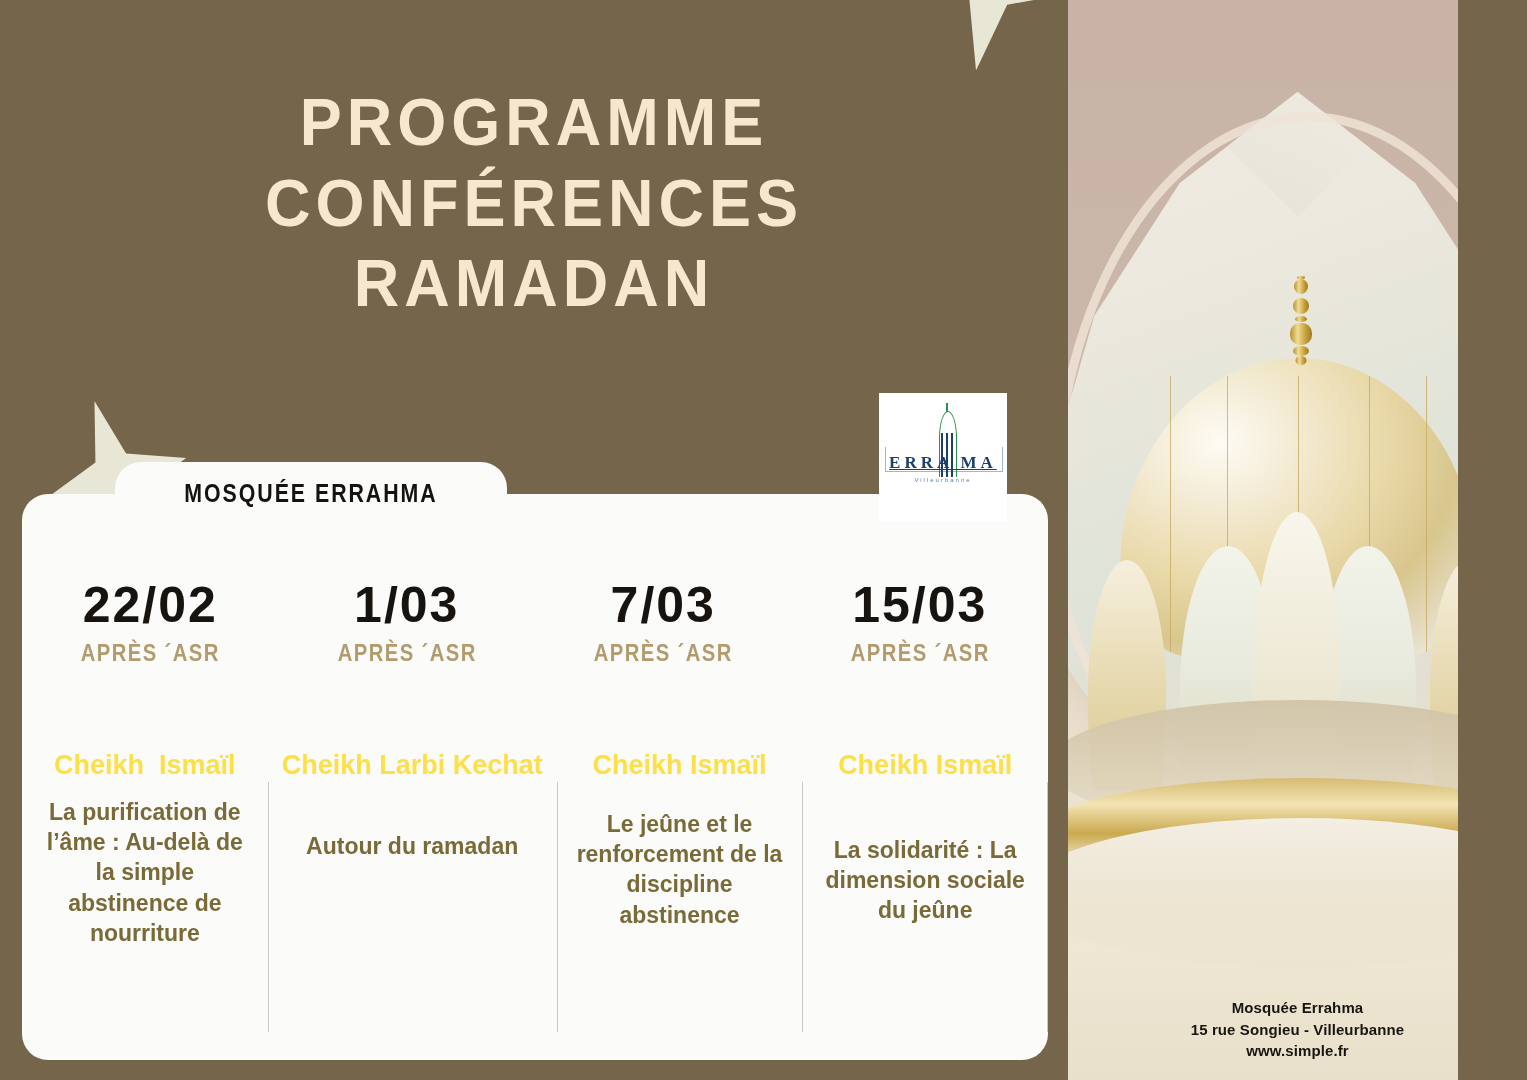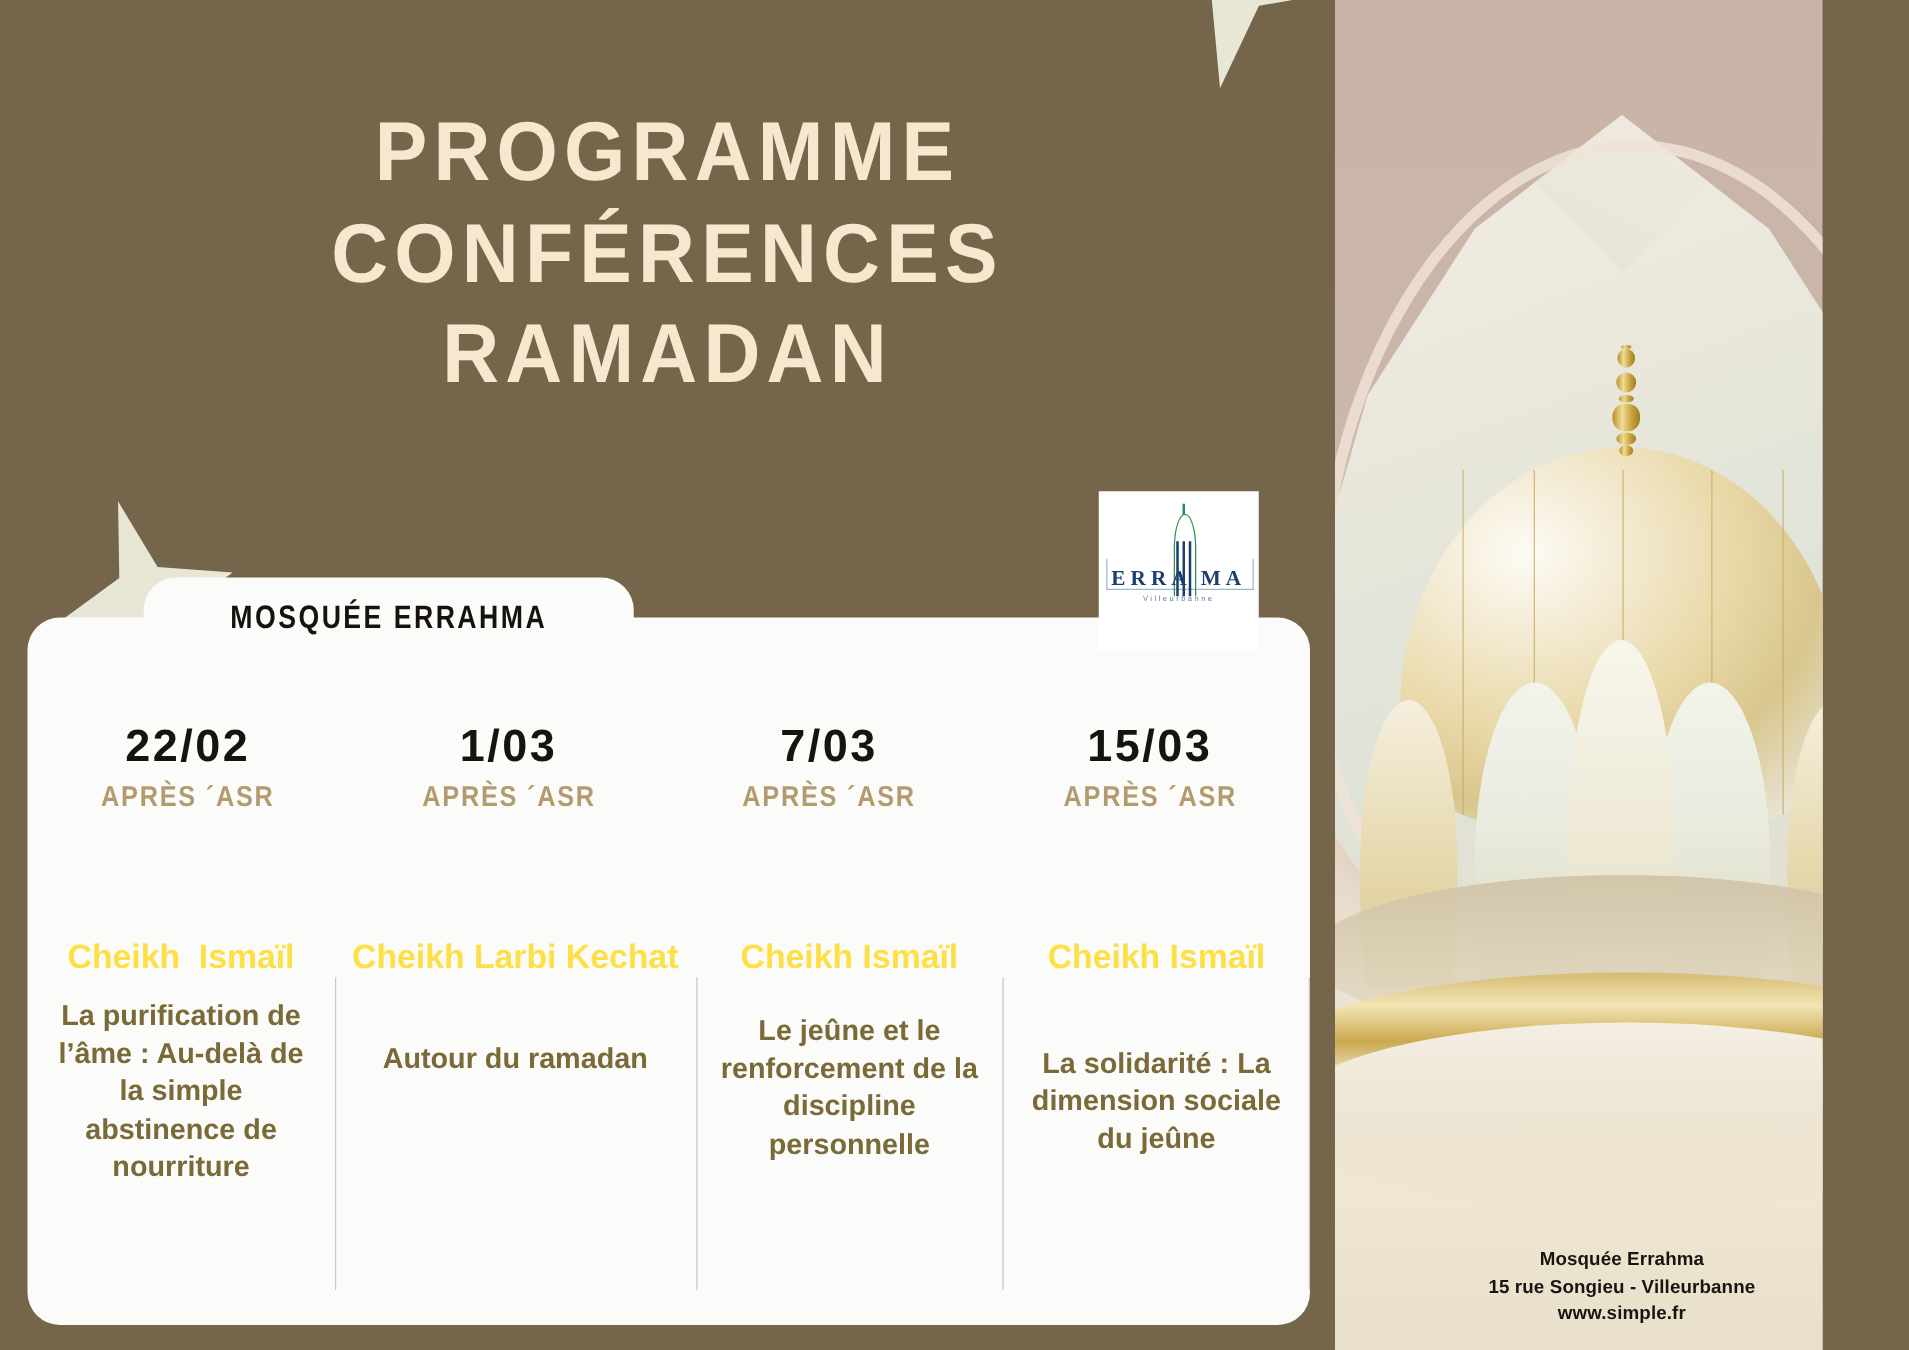--- a/index.html
+++ b/index.html
@@ -72,38 +72,38 @@
      font-size:26px;font-weight:bold;letter-spacing:2.4px;color:#16130f;
      font-family:"Liberation Sans",sans-serif;
      transform:scaleX(.82);transform-origin:center;}
 
   
   .logo-box{position:absolute;left:879px;top:393px;width:128px;height:128px;background:#ffffff;
      display:flex;align-items:center;justify-content:center;}
   .logo-inner{position:relative;width:120px;height:100px;}
   .logo-text{position:absolute;left:0;top:46px;width:120px;text-align:center;
      font-size:17px;font-weight:bold;letter-spacing:4px;color:#1d3f6e;
-     font-family:"Liberation Serif",serif;}
+     font-family:"Liberation Serif",serif;text-decoration:underline;}
   .logo-sub{position:absolute;left:0;top:70px;width:120px;text-align:center;
      font-size:6px;letter-spacing:2px;color:#5a7ea8;}
   .logo-minaret{position:absolute;left:56px;top:4px;width:16px;height:66px;}
   .logo-minaret .dome{position:absolute;left:0;top:0;width:16px;height:26px;
      border:1.6px solid #2f8f4e;border-bottom:none;border-radius:50% 50% 0 0 /100% 100% 0 0;}
   .logo-minaret .shaft{position:absolute;left:0;top:24px;width:16px;height:42px;
      border-left:1.6px solid #2f8f4e;border-right:1.6px solid #2f8f4e;}
   .logo-minaret .tip{position:absolute;left:7px;top:-8px;width:1.6px;height:9px;background:#2f8f4e;}
   .logo-bars{position:absolute;left:58px;top:26px;width:12px;height:44px;}
   .logo-bars b{position:absolute;top:0;width:1.8px;height:44px;background:#1d3f6e;display:block;}
   .logo-wall{position:absolute;left:2px;top:40px;width:116px;height:24px;
      border:1px solid #9fb6cd;border-top:none;}
 
   
   .dates{position:absolute;left:22px;top:576px;width:1026px;display:flex;}
   .datecell{flex:1;text-align:center;}
-  .date-num{font-size:36px;font-weight:bold;color:#17140f;letter-spacing:2px;
+  .date-num{font-size:50px;font-weight:bold;color:#17140f;letter-spacing:2px;
      font-family:"Liberation Sans",sans-serif;}
   .date-sub{margin-top:6px;font-size:23px;font-weight:bold;color:#b39b6e;letter-spacing:1.6px;
      transform:scaleX(.88);}
 
   
   .cols{position:absolute;left:22px;top:748px;width:1026px;height:300px;display:flex;}
   .col{flex:1;position:relative;padding:0 14px;box-sizing:border-box;text-align:center;}
   .col+.col::before{content:"";position:absolute;left:0;top:34px;width:1px;height:250px;background:#c9c9c9;}
   .col:last-child::after{content:"";position:absolute;right:0;top:34px;width:1px;height:250px;background:#c9c9c9;}
   .speaker{font-size:27px;font-weight:bold;color:#fde047;line-height:1.28;white-space:pre;}
@@ -220,21 +220,21 @@
       <div class="speaker">Cheikh  Ismaïl</div>
       <div class="topic">La purification de l’âme :
 Au-delà de la simple abstinence de nourriture</div>
     </div>
     <div class="col col-2">
       <div class="speaker">Cheikh Larbi Kechat</div>
       <div class="topic">Autour du ramadan</div>
     </div>
     <div class="col col-3">
       <div class="speaker">Cheikh Ismaïl</div>
-      <div class="topic">Le jeûne et le renforcement de la discipline personnelle</div>
+      <div class="topic">Le jeûne et le renforcement de la discipline abstinence</div>
     </div>
     <div class="col col-4">
       <div class="speaker">Cheikh Ismaïl</div>
       <div class="topic">La solidarité : La dimension sociale du jeûne</div>
     </div>
   </div>
 
 </div>
 
 </body></html>

